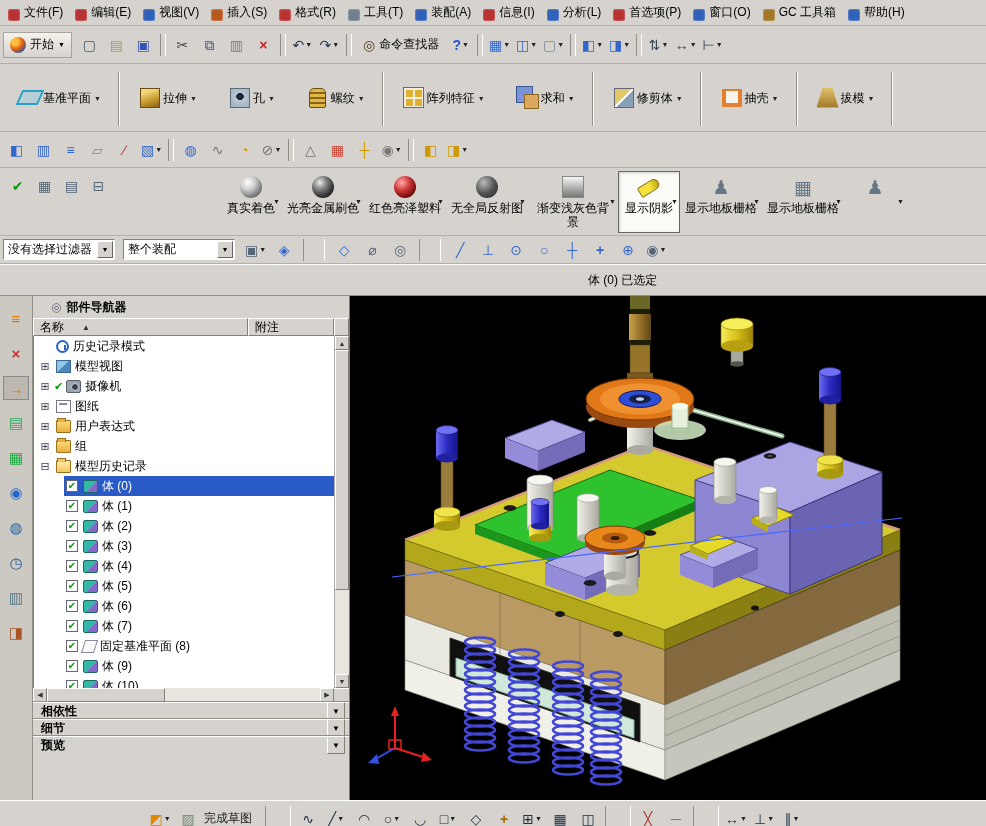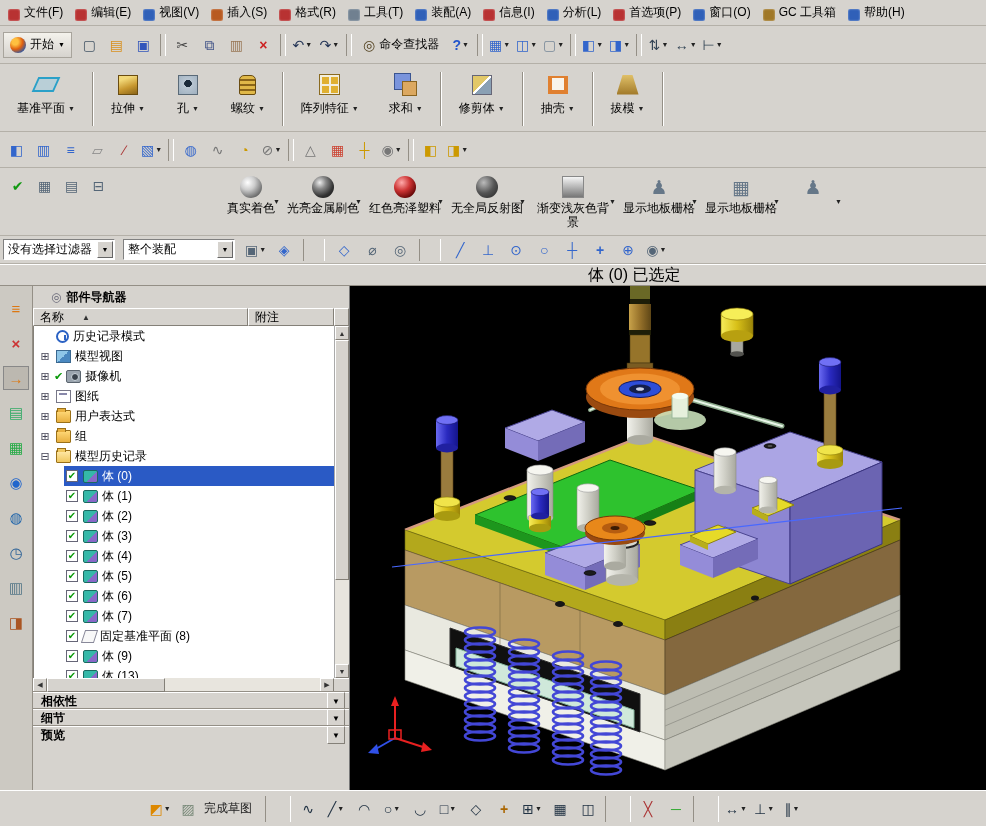--- a/index.html
+++ b/index.html
@@ -21,21 +21,21 @@
   .has-caret .caret{display:inline}
   .is-sep{min-width:6px;width:6px;height:22px;border:none;border-left:1px solid #948f86;border-right:1px solid #fff;margin:0 3px}
   .start-btn{display:inline-flex;align-items:center;gap:4px;padding:0 6px;height:26px;border:1px solid #a8a49c;background:linear-gradient(#f4f2ec,#d6d3ce);margin-right:4px}
   .start-logo{width:16px;height:16px;border-radius:50%;background:radial-gradient(circle at 32% 30%,#ffc040 20%,#e06010 48%,#2858a8 80%)}
   .start-btn .caret2,.finder .caret2{font-size:7px}
   .finder{display:inline-flex;align-items:center;gap:4px;padding:0 6px;height:25px}
   .finder .tg{color:#554422}
 
   
   .featurebar{height:68px;padding:2px 2px 0 2px}
-  .fbtn{display:flex;flex-direction:column;align-items:center;justify-content:flex-start;height:60px;padding:2px 5px;margin:0 9px;border:1px solid transparent}
+  .fbtn{display:flex;flex-direction:row;align-items:center;justify-content:flex-start;height:60px;padding:2px 5px;margin:0 9px;border:1px solid transparent}
   .fico{width:26px;height:26px;display:flex;align-items:center;justify-content:center;margin-bottom:2px}
   .frow{display:flex;align-items:center}
   .flabel{font-size:12px;white-space:nowrap}
   .fbtn .caret{display:inline;margin-left:3px}
   .fbtn.is-fsep{width:2px;min-width:2px;height:54px;padding:0;margin:0 2px;border:none;border-left:1px solid #948f86;border-right:1px solid #fff}
   .fi-datum{width:22px;height:15px;border:2px solid #2aa0c8;background:rgba(120,200,235,.30);transform:skewX(-24deg)}
   .fi-extrude{width:20px;height:20px;background:linear-gradient(160deg,#f2d878 20%,#c89830 60%,#8a6418);border:1px solid #6a4c10}
   .fi-hole{width:20px;height:20px;background:radial-gradient(circle at 50% 42%,#1a2a3a 26%,#b9c6d2 28%,#9fb0bf);border:1px solid #5a6a78}
   .fi-thread{width:17px;height:20px;background:repeating-linear-gradient(0deg,#e0b848 0 3px,#8a6418 3px 5px);border:1px solid #6a4c10;border-radius:5px 5px 2px 2px}
   .fi-pattern{width:21px;height:21px;background:linear-gradient(#e0b030,#e0b030) 2px 2px/7px 7px no-repeat,linear-gradient(#e0b030,#e0b030) 11px 2px/7px 7px no-repeat,linear-gradient(#e0b030,#e0b030) 2px 11px/7px 7px no-repeat,linear-gradient(#e0b030,#e0b030) 11px 11px/7px 7px no-repeat;background-color:#f2eede;border:1px solid #8a6a20}
@@ -67,21 +67,21 @@
   .rbtn .caret{position:absolute;right:1px;top:26px;display:inline}
 
   
   .selbar{height:28px;padding-left:3px;gap:4px}
   .combo{width:112px;height:21px;background:#fff;border:1px solid;border-color:#808080 #fff #fff #808080;display:flex;align-items:center;margin-right:4px}
   .combo-val{flex:1;padding:0 4px;font-size:12px;overflow:hidden;white-space:nowrap}
   .combo-btn{width:16px;height:17px;margin-right:1px;background:#d6d3ce;border:1px solid;border-color:#fff #666 #666 #fff;display:flex;align-items:center;justify-content:center;font-size:7px}
   .selbar .tbtn{min-width:22px;height:22px}
 
   
-  .statusbar{height:22px;border-top:1px solid #fff;border-bottom:1px solid #948f86;display:flex;align-items:center;padding-left:588px;background:#d6d3ce;font-size:16px}
+  .statusbar{height:32px;border-top:1px solid #fff;border-bottom:1px solid #948f86;display:flex;align-items:center;padding-left:588px;background:#d6d3ce;font-size:12px}
 
   
   .main{height:504px;display:flex;overflow:hidden}
   .resbar{width:33px;background:#ccc9c2;border-right:1px solid #948f86;display:flex;flex-direction:column;align-items:center;padding-top:10px;gap:11px}
   .side-btn{width:26px;height:24px;display:flex;align-items:center;justify-content:center;font-size:15px}
   .side-btn.b{font-weight:bold}
   .side-btn.active{background:#bcb8b0;border:1px solid #888}
 
   
   .navigator{width:317px;display:flex;flex-direction:column;background:#d6d3ce;border-right:1px solid #777}
@@ -538,20 +538,25 @@
         <div class="rbtn">
           <span class="rico sph-none"></span>
           <span class="rlabel">无全局反射图</span>
           <span class="caret">▼</span>
         </div>
         <div class="rbtn has-caret">
           <span class="rico grad-box"></span>
           <span class="rlabel">渐变浅灰色背景</span>
           <span class="caret">▼</span>
         </div>
+        <div class="rbtn active">
+          <span class="rico flashlight"></span>
+          <span class="rlabel">显示阴影</span>
+          <span class="caret">▼</span>
+        </div>
         <div class="rbtn">
           <span class="rico" style="color: rgb(102, 119, 136);">♟</span>
           <span class="rlabel">显示地板栅格</span>
           <span class="caret">▼</span>
         </div>
         <div class="rbtn has-caret">
           <span class="rico" style="color: rgb(102, 119, 136);">▦</span>
           <span class="rlabel">显示地板栅格</span>
           <span class="caret">▼</span>
         </div>
@@ -862,21 +867,21 @@
               </span>
             </div>
             <div class="tree-row child">
 
               <span class="hl">
                 <span class="cb show">
                   <i>✔</i>
                 </span>
 
                 <span class="tico ic-body"></span>
-                <span class="tlabel">体 (13)</span>
+                <span class="tlabel">体 (10)</span>
               </span>
             </div>
         </div>
         <div class="vscroll">
           <div class="sbtn">
               <span>▲</span>
             </div>
           <div class="vtrack">
               <div class="vthumb"></div>
             </div>

